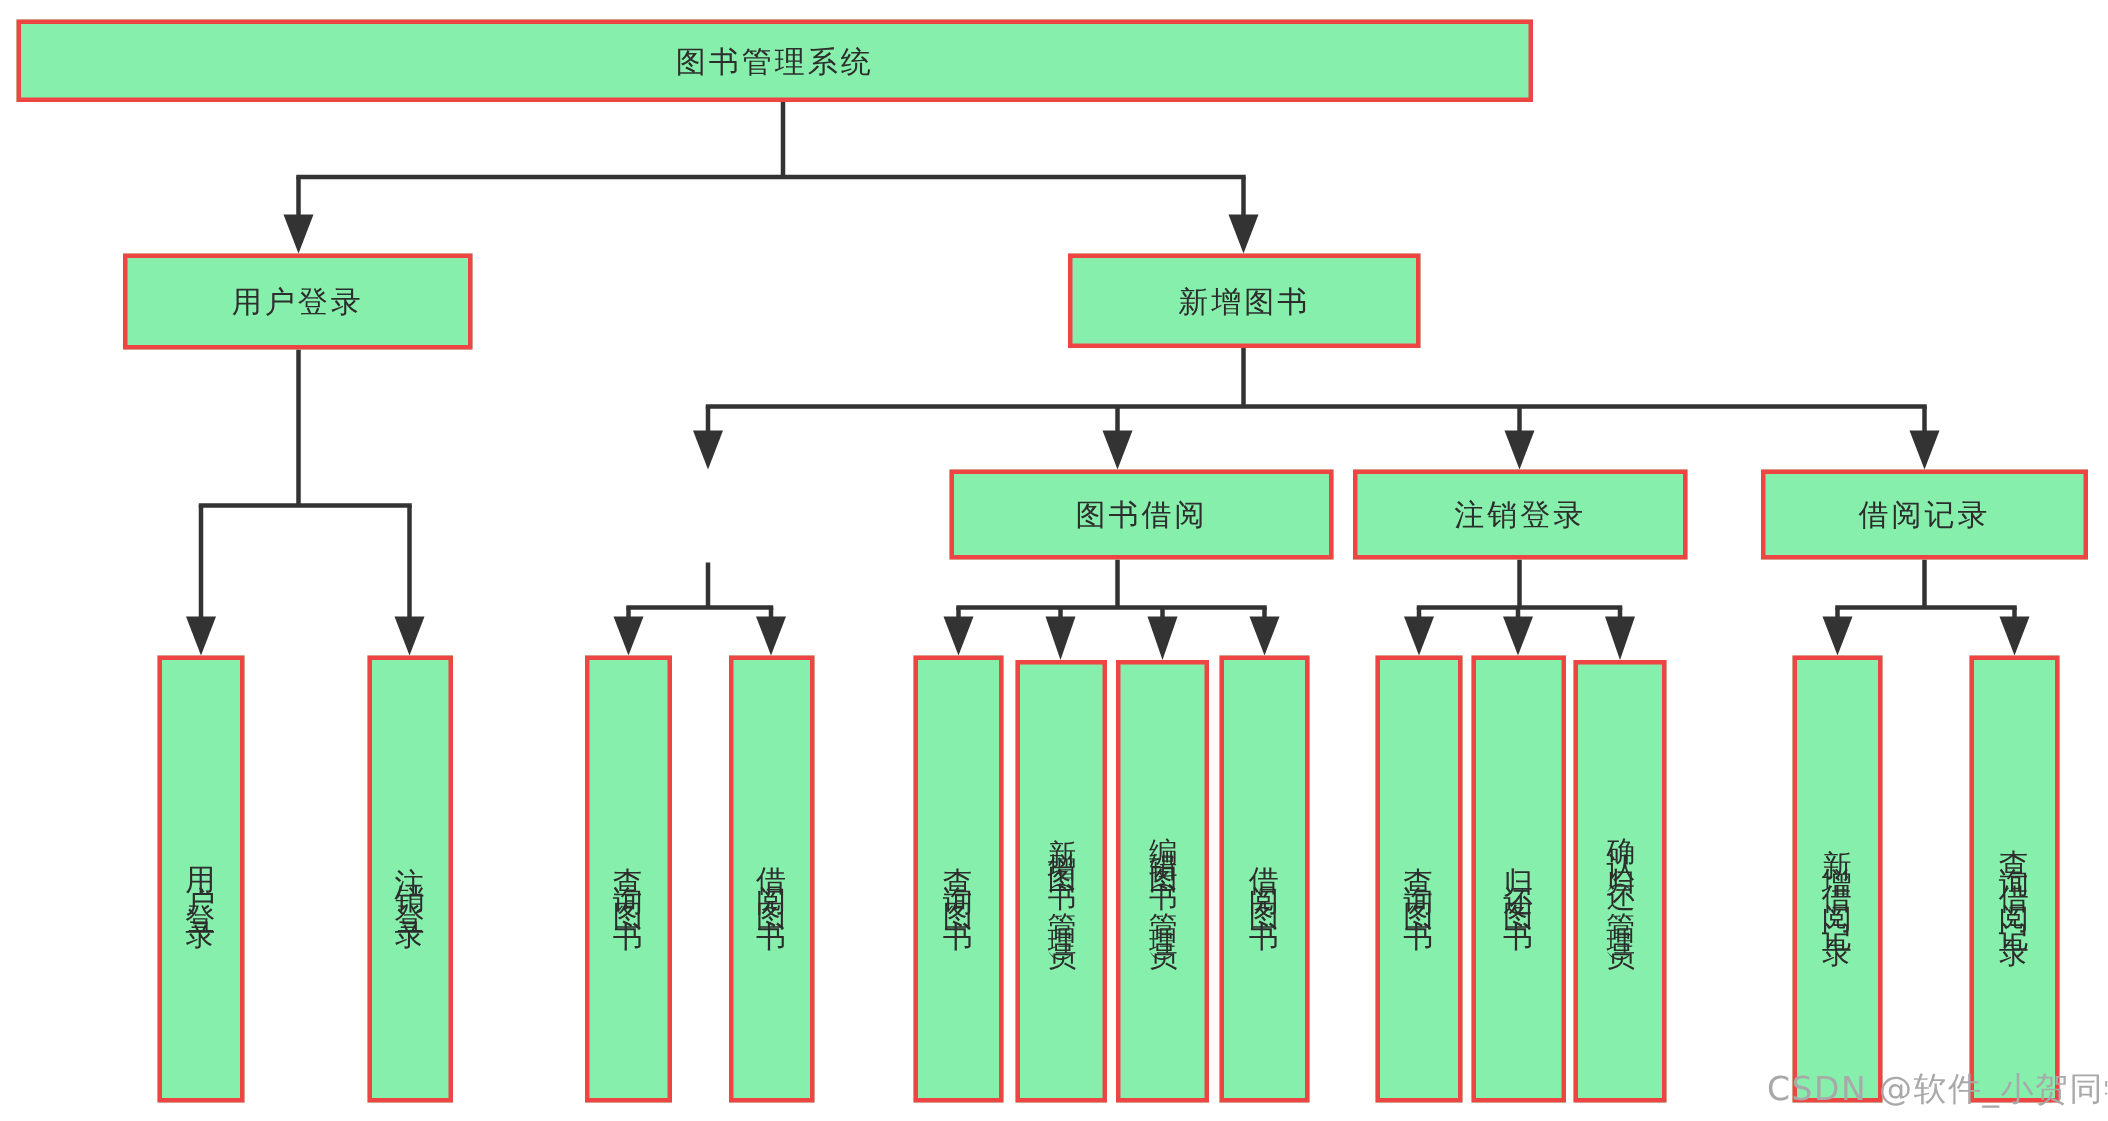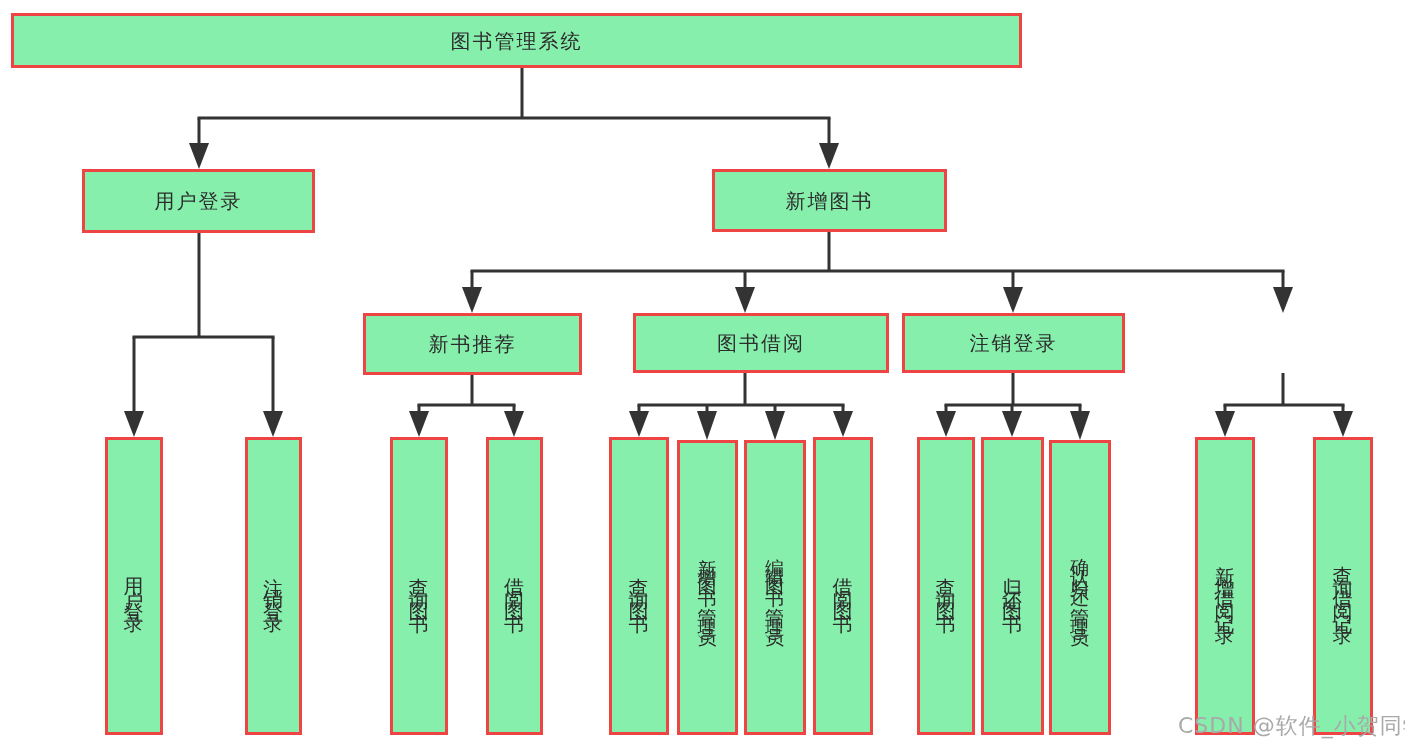--- a/index.html
+++ b/index.html
@@ -118,28 +118,28 @@
     <span>图书管理系统</span>
   </div>
 
   <div class="box" style="left:82px;top:169px;width:233px;height:64px">
     <span>用户登录</span>
   </div>
   <div class="box" style="left:712px;top:169px;width:235px;height:63px">
     <span>新增图书</span>
   </div>
 
-  <div class="box" style="left:363px;top:313px;width:219px;height:62px">
-    <span>新书推荐</span>
-  </div>
   <div class="box" style="left:633px;top:313px;width:256px;height:60px">
     <span>图书借阅</span>
   </div>
   <div class="box" style="left:902px;top:313px;width:223px;height:60px">
     <span>注销登录</span>
+  </div>
+  <div class="box" style="left:1174px;top:313px;width:218px;height:60px">
+    <span>借阅记录</span>
   </div>
 
   <div class="box vbox" style="left:105px;top:437px;width:58px;height:298px">
     <span>用户登录</span>
   </div>
   <div class="box vbox" style="left:245px;top:437px;width:57px;height:298px">
     <span>注销登录</span>
   </div>
 
   <div class="box vbox" style="left:390px;top:437px;width:58px;height:298px">

